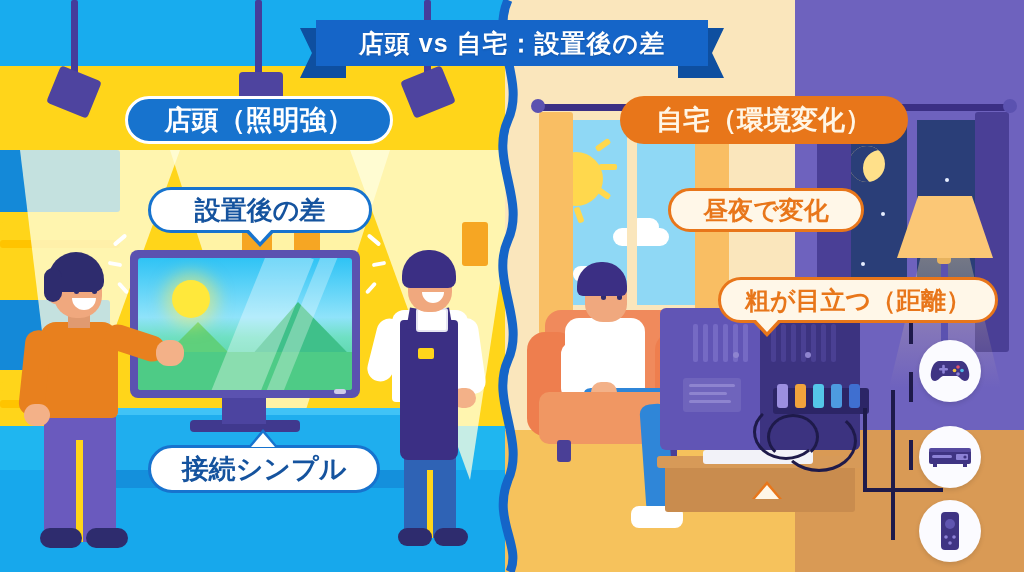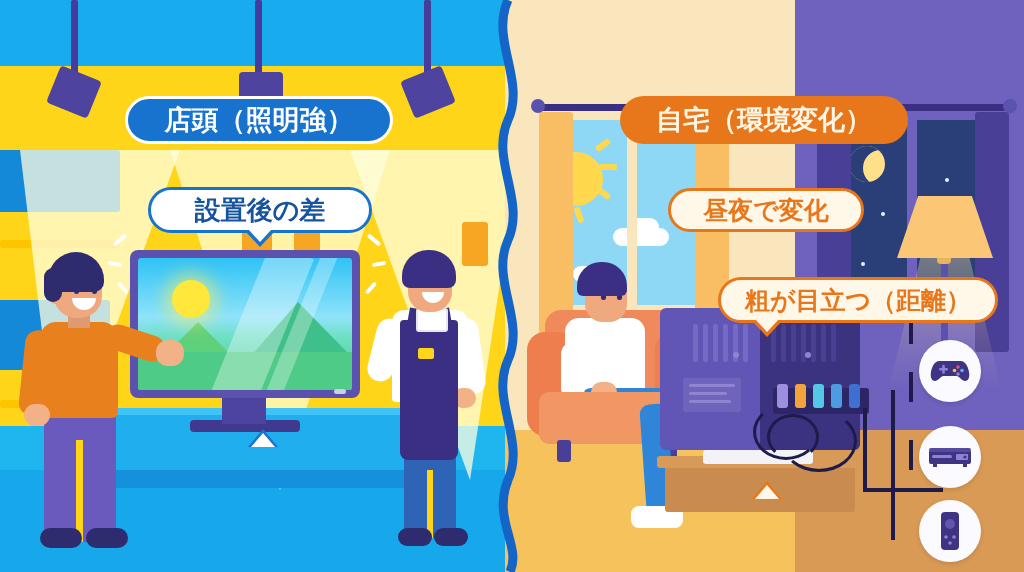--- a/index.html
+++ b/index.html
@@ -425,28 +425,36 @@
         <circle cx="14" cy="26" r="1.8" fill="#8D82D6"></circle>
         <circle cx="10" cy="32" r="1.8" fill="#8D82D6"></circle>
       </svg>
     </div>
   </div>
 
   <svg class="divider" viewBox="0 0 60 572" preserveAspectRatio="none">
     <path d="M30,0 C12,40 48,80 30,120 C12,160 48,200 30,240 C12,280 48,320 30,360 C12,400 48,440 30,480 C14,520 44,546 32,572" stroke="#1565C8" stroke-width="9" fill="none"></path>
   </svg>
 
+  <div class="ribbon">
+    <div class="ribbon-tail tail-l"></div>
+    <div class="ribbon-tail tail-r"></div>
+    <div class="ribbon-main">
+      <span class="ribbon-text">店頭 vs 自宅：設置後の差</span>
+    </div>
+  </div>
 
   <div class="pill pill-right">自宅（環境変化）</div>
   <div class="pill pill-left">店頭（照明強）</div>
 
   <div class="bub bub-blue b1">設置後の差</div>
   <div class="tail-dn" style="left:245px;top:231px;border-top:16px solid #1773CE;"></div>
   <div class="tail-dn" style="left:248px;top:229px;border-left:12px solid transparent;border-right:12px solid transparent;border-top:13px solid #FFFFFF;"></div>
 
+  <div class="bub bub-blue b2">接続シンプル</div>
   <div class="tail-up" style="left:248px;top:429px;border-bottom:18px solid #1773CE;"></div>
   <div class="tail-up" style="left:251px;top:433px;border-left:12px solid transparent;border-right:12px solid transparent;border-bottom:14px solid #FFFFFF;"></div>
 
   <div class="bub bub-orange b4">粗が目立つ（距離）</div>
 
   <div class="bub bub-orange b3">昼夜で変化</div>
   <div class="tail-dn" style="left:752px;top:321px;border-top:16px solid #E8761A;"></div>
   <div class="tail-dn" style="left:755px;top:319px;border-left:12px solid transparent;border-right:12px solid transparent;border-top:13px solid #FFF7E8;"></div>
 
   <div class="tail-up" style="left:752px;top:481px;border-bottom:18px solid #E8761A;"></div>

